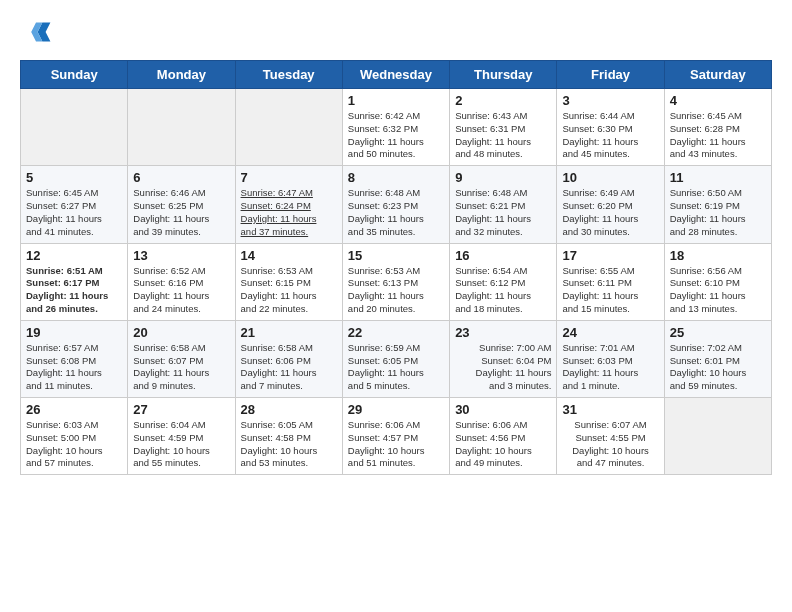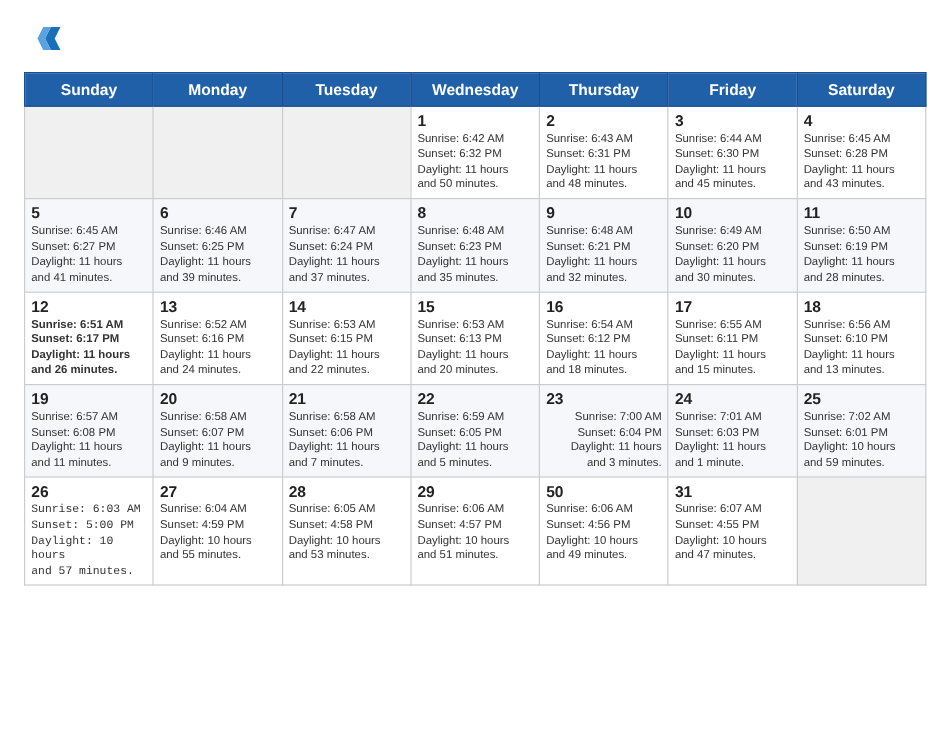--- a/index.html
+++ b/index.html
@@ -176,21 +176,21 @@
           </td>
           <td>
             <div class="day-number">6</div>
             <div class="day-info" style="white-space: pre-line;">Sunrise: 6:46 AM
 Sunset: 6:25 PM
 Daylight: 11 hours
 and 39 minutes.</div>
           </td>
           <td>
             <div class="day-number">7</div>
-            <div class="day-info" style="white-space: pre-line;">Sunrise: 6:47 AM
+            <div class="day-info" style="white-space: pre-line; text-decoration: underline;">Sunrise: 6:47 AM
 Sunset: 6:24 PM
 Daylight: 11 hours
 and 37 minutes.</div>
           </td>
           <td>
             <div class="day-number">8</div>
             <div class="day-info" style="white-space: pre-line;">Sunrise: 6:48 AM
 Sunset: 6:23 PM
 Daylight: 11 hours
 and 35 minutes.</div>
@@ -315,21 +315,21 @@
             <div class="day-number">25</div>
             <div class="day-info" style="white-space: pre-line;">Sunrise: 7:02 AM
 Sunset: 6:01 PM
 Daylight: 10 hours
 and 59 minutes.</div>
           </td>
         </tr>
         <tr>
           <td>
             <div class="day-number">26</div>
-            <div class="day-info" style="white-space: pre-line; font-family: Liberation Mono, monospace;">Sunrise: 6:03 AM
+            <div class="day-info" style="white-space: pre-line;">Sunrise: 6:03 AM
 Sunset: 5:00 PM
 Daylight: 10 hours
 and 57 minutes.</div>
           </td>
           <td>
             <div class="day-number">27</div>
             <div class="day-info" style="white-space: pre-line;">Sunrise: 6:04 AM
 Sunset: 4:59 PM
 Daylight: 10 hours
 and 55 minutes.</div>
@@ -342,29 +342,29 @@
 and 53 minutes.</div>
           </td>
           <td>
             <div class="day-number">29</div>
             <div class="day-info" style="white-space: pre-line;">Sunrise: 6:06 AM
 Sunset: 4:57 PM
 Daylight: 10 hours
 and 51 minutes.</div>
           </td>
           <td>
-            <div class="day-number">50</div>
+            <div class="day-number">30</div>
             <div class="day-info" style="white-space: pre-line;">Sunrise: 6:06 AM
 Sunset: 4:56 PM
 Daylight: 10 hours
 and 49 minutes.</div>
           </td>
           <td>
             <div class="day-number">31</div>
-            <div class="day-info" style="white-space: pre-line;">Sunrise: 6:07 AM
+            <div class="day-info" style="white-space: pre-line; text-align: center;">Sunrise: 6:07 AM
 Sunset: 4:55 PM
 Daylight: 10 hours
 and 47 minutes.</div>
           </td>
           <td class="empty-cell"></td>
         </tr>
       </tbody>
   </table>
 </div>
 

